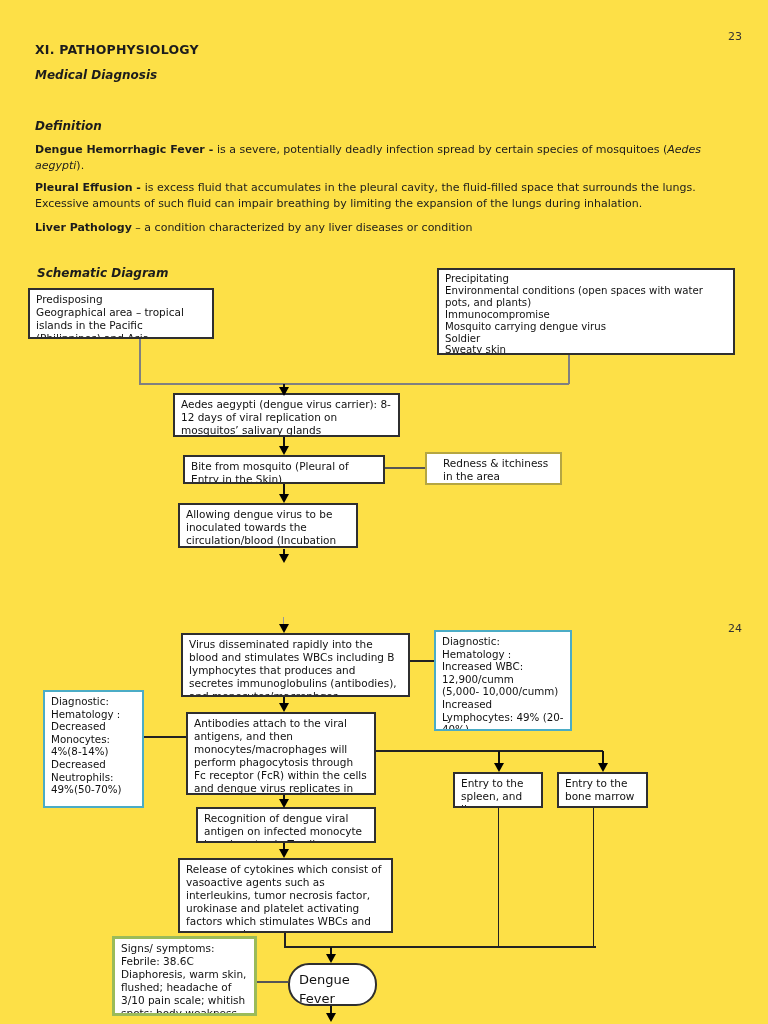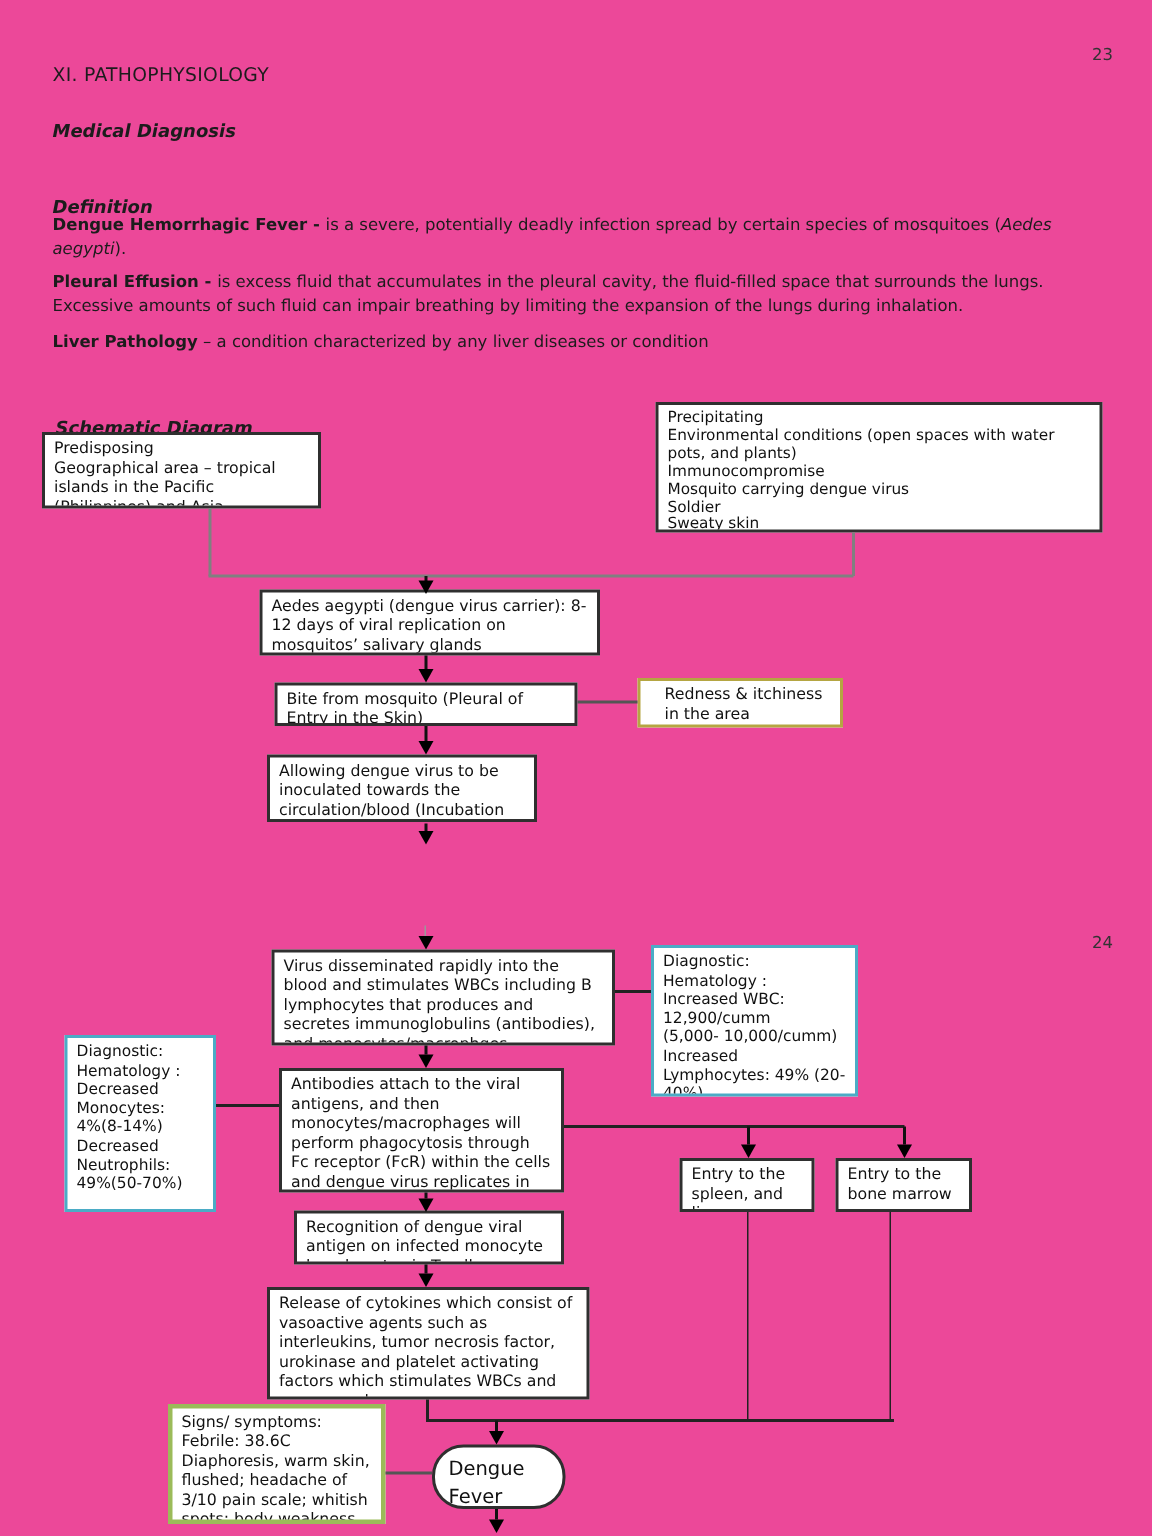--- a/index.html
+++ b/index.html
@@ -1,26 +1,26 @@
 <!DOCTYPE html>
 <html style="--diagnostic-border: #4bacc6; --symptoms-border: #9bbb59; --redness-border: #b5a642;"><head>
 <meta charset="utf-8">
 <style>
   html,body{margin:0;padding:0;background:#ffffff;}
   .page{
     position:relative;
     width:768px;height:1024px;
-    background:#ec4899;
+    background:#fde047;
     font-family:"DejaVu Sans","Liberation Sans",sans-serif;
     color:#1c1c1c;
     overflow:hidden;
   }
   .pagenum{position:absolute;font-size:11px;color:#333;}
-  .h-title{position:absolute;font-size:12.5px;font-weight:normal;letter-spacing:.2px;}
-  .h-sub{position:absolute;font-size:12px;font-weight:bold;font-style:italic;margin-top:12px;}
+  .h-title{position:absolute;font-size:12.5px;font-weight:bold;letter-spacing:.2px;}
+  .h-sub{position:absolute;font-size:12px;font-weight:bold;font-style:italic;}
   .para{position:absolute;font-size:11px;line-height:15.5px;}
   .b{font-weight:bold;}
   .i{font-style:italic;}
 
   
   .dbox{
     position:absolute;
     border:2px solid #2f2f2f;
     background:#fff;
     font-size:10.5px;

